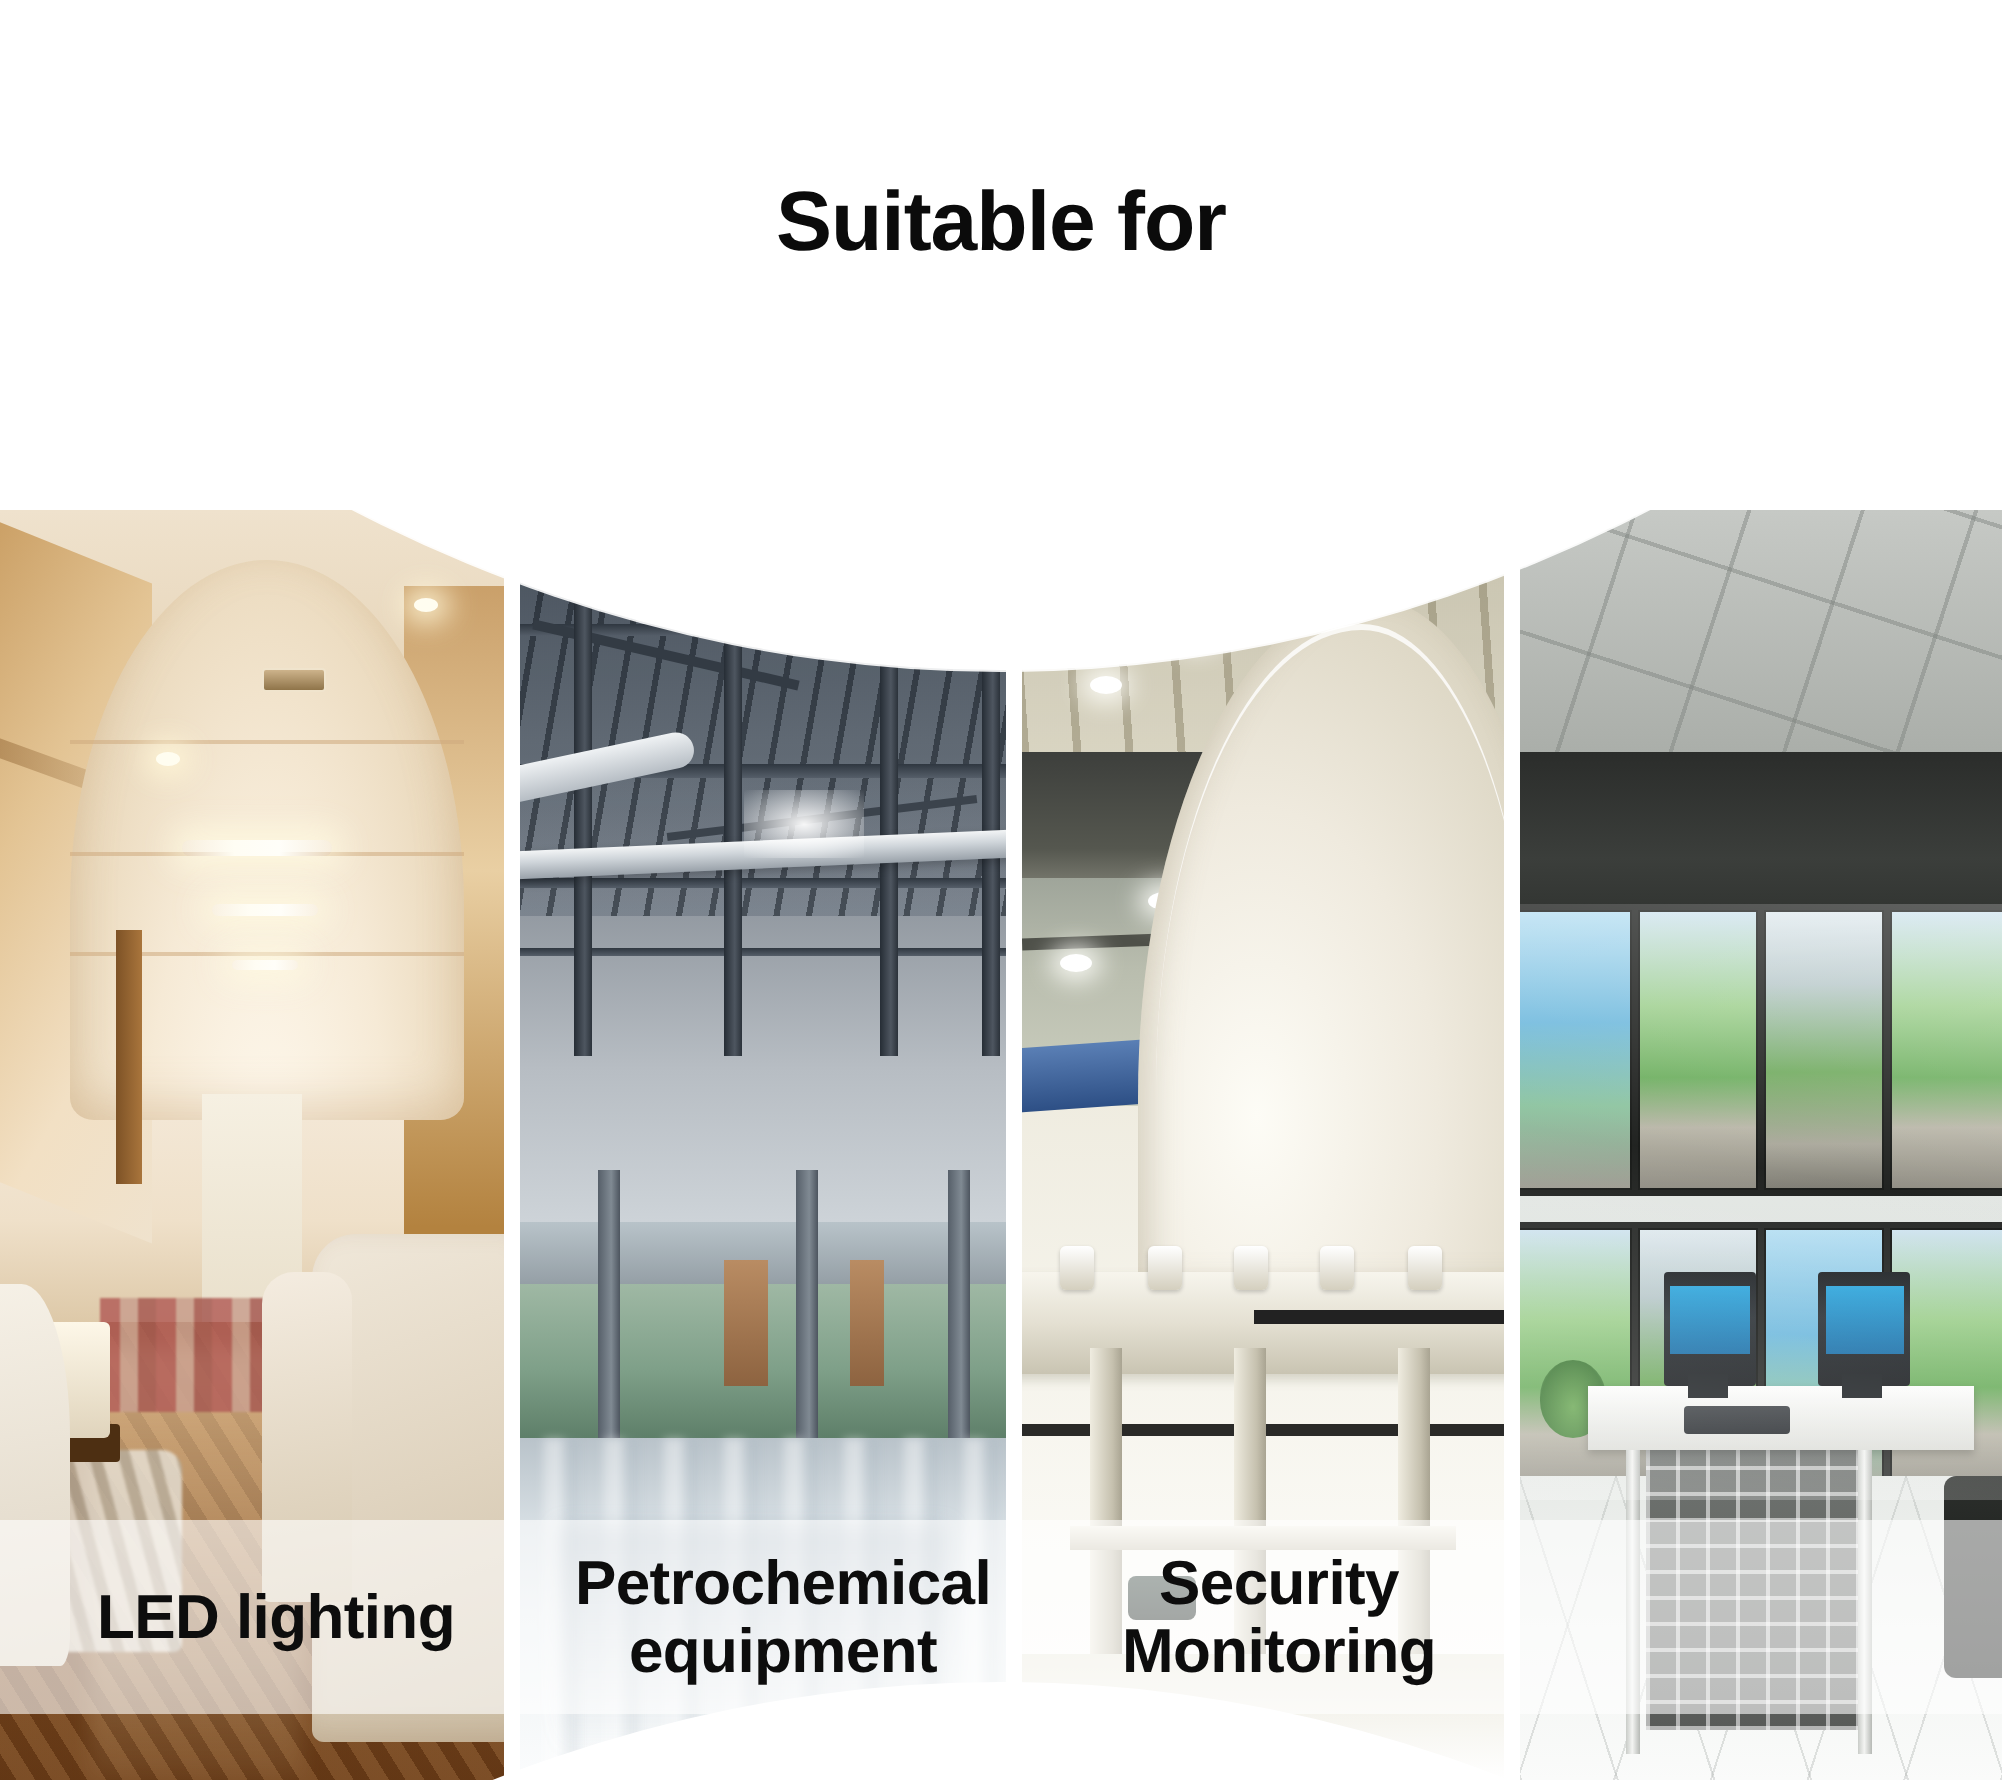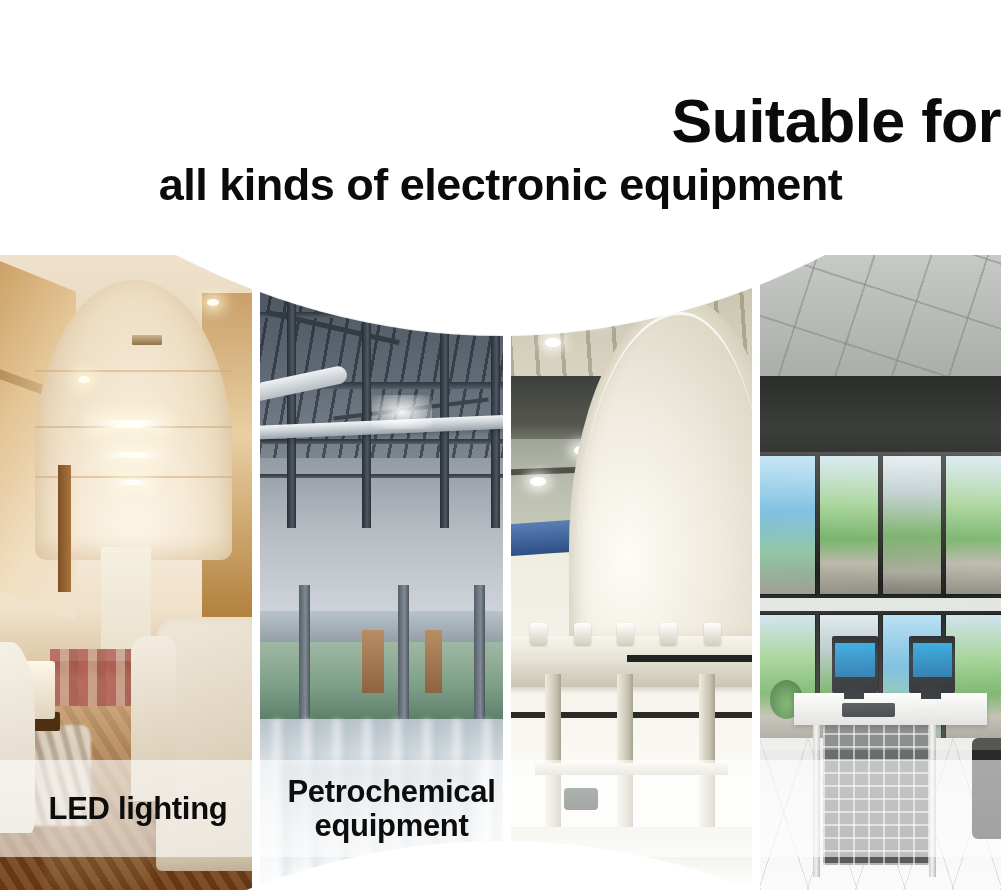--- a/index.html
+++ b/index.html
@@ -31,21 +31,21 @@
     pointer-events: none;
   }
   .headline-line {
     display: block;
     color: #0b0b0b;
     font-weight: bold;
     font-stretch: condensed;
     letter-spacing: -0.5px;
     line-height: 1.18;
   }
-  .headline-line.l1 { font-size: 61px; text-align: right; }
+  .headline-line.l1 { font-size: 42px; }
   .headline-line.l2 { font-size: 45px; }
 
   
   .collage-clip {
     position: absolute;
     left: 0;
     top: 255px;
     width: 1001px;
     height: 635px;
     overflow: hidden;
@@ -613,21 +613,20 @@
   
   .scene1, .scene2, .scene3, .scene4 { filter: blur(0.35px); }
 </style>
 </head>
 <body>
 
 <div id="poster">
 
   <div class="headline">
     <span class="headline-line l1">Suitable for</span>
-    <span class="headline-line l2">all kinds of electronic equipment</span>
   </div>
 
   <div class="collage-clip">
 
     <div class="collage">
 
       <div class="panel p1">
         <div class="scene1">
           <div class="s1-soffit-l"></div>
           <div class="s1-soffit-edge"></div>
@@ -760,20 +759,23 @@
 
     <div class="label-band"></div>
 
     <div class="labels">
       <div class="label-cell lc1">
         <span class="label-text">LED lighting</span>
       </div>
       <div class="label-cell lc2">
         <span class="label-text">Petrochemical equipment</span>
       </div>
+      <div class="label-cell lc4">
+        <span class="label-text">Security Monitoring</span>
+      </div>
     </div>
 
     <div class="arc arc-top"></div>
     <div class="arc arc-bottom"></div>
 
   </div>
 
 </div>
 
 </body></html>

